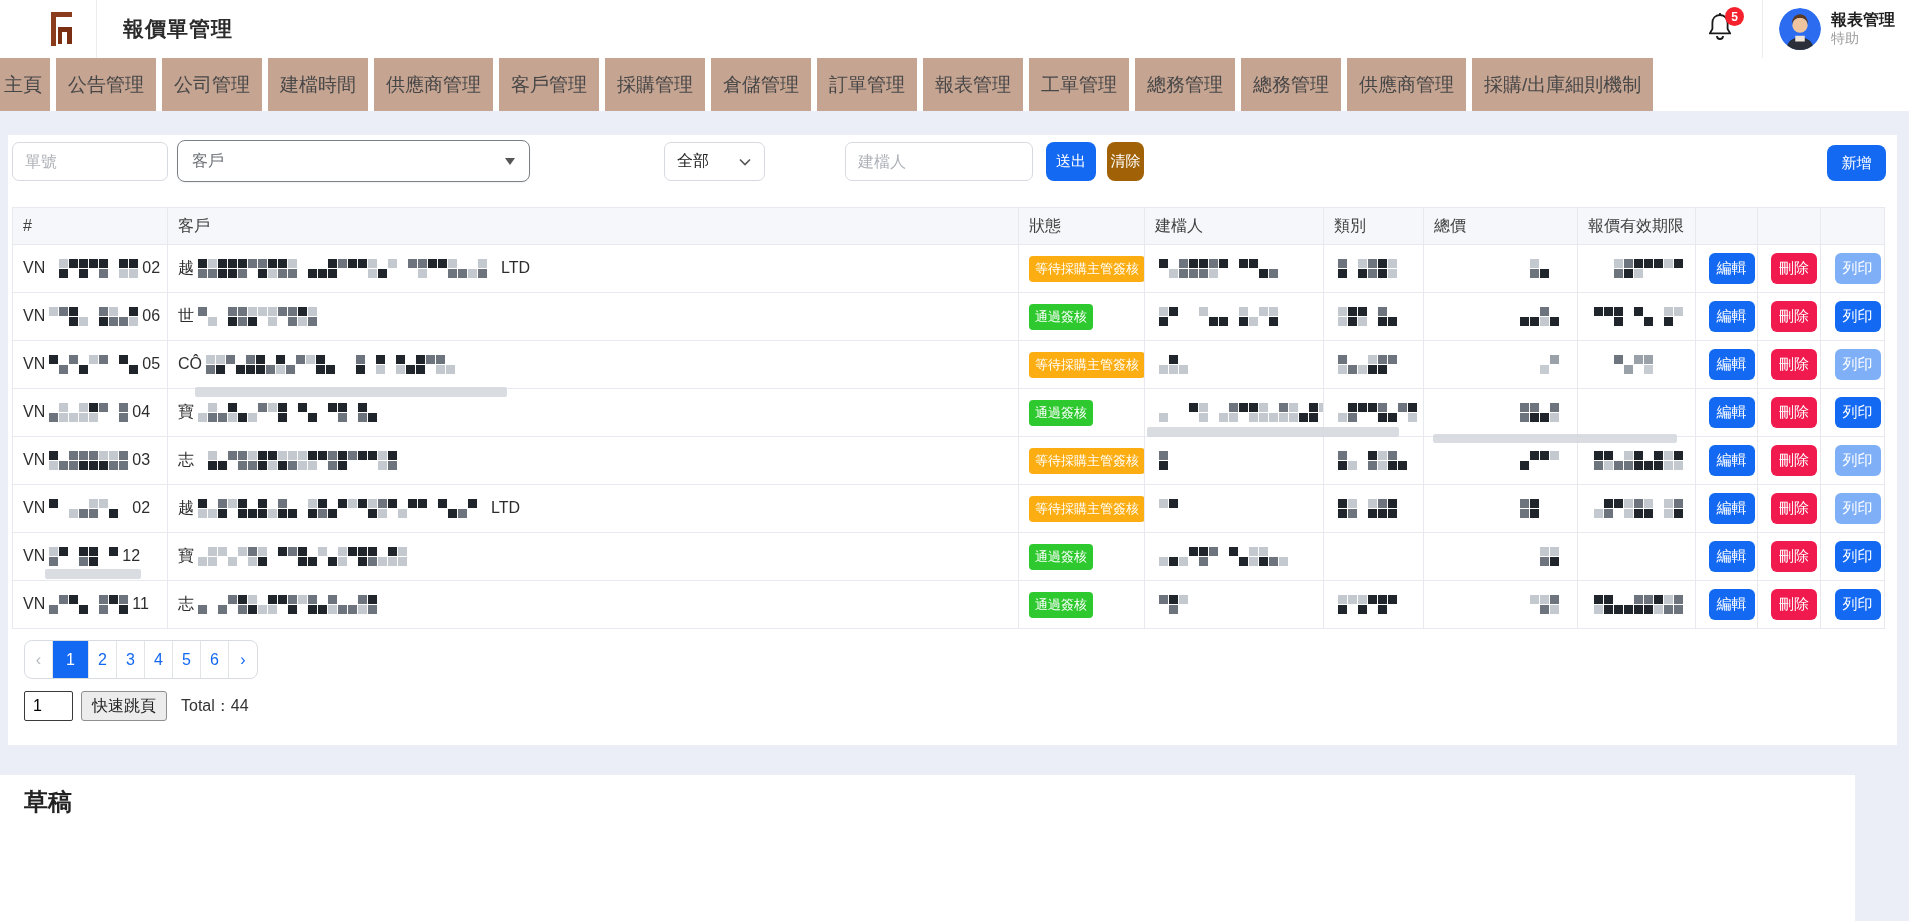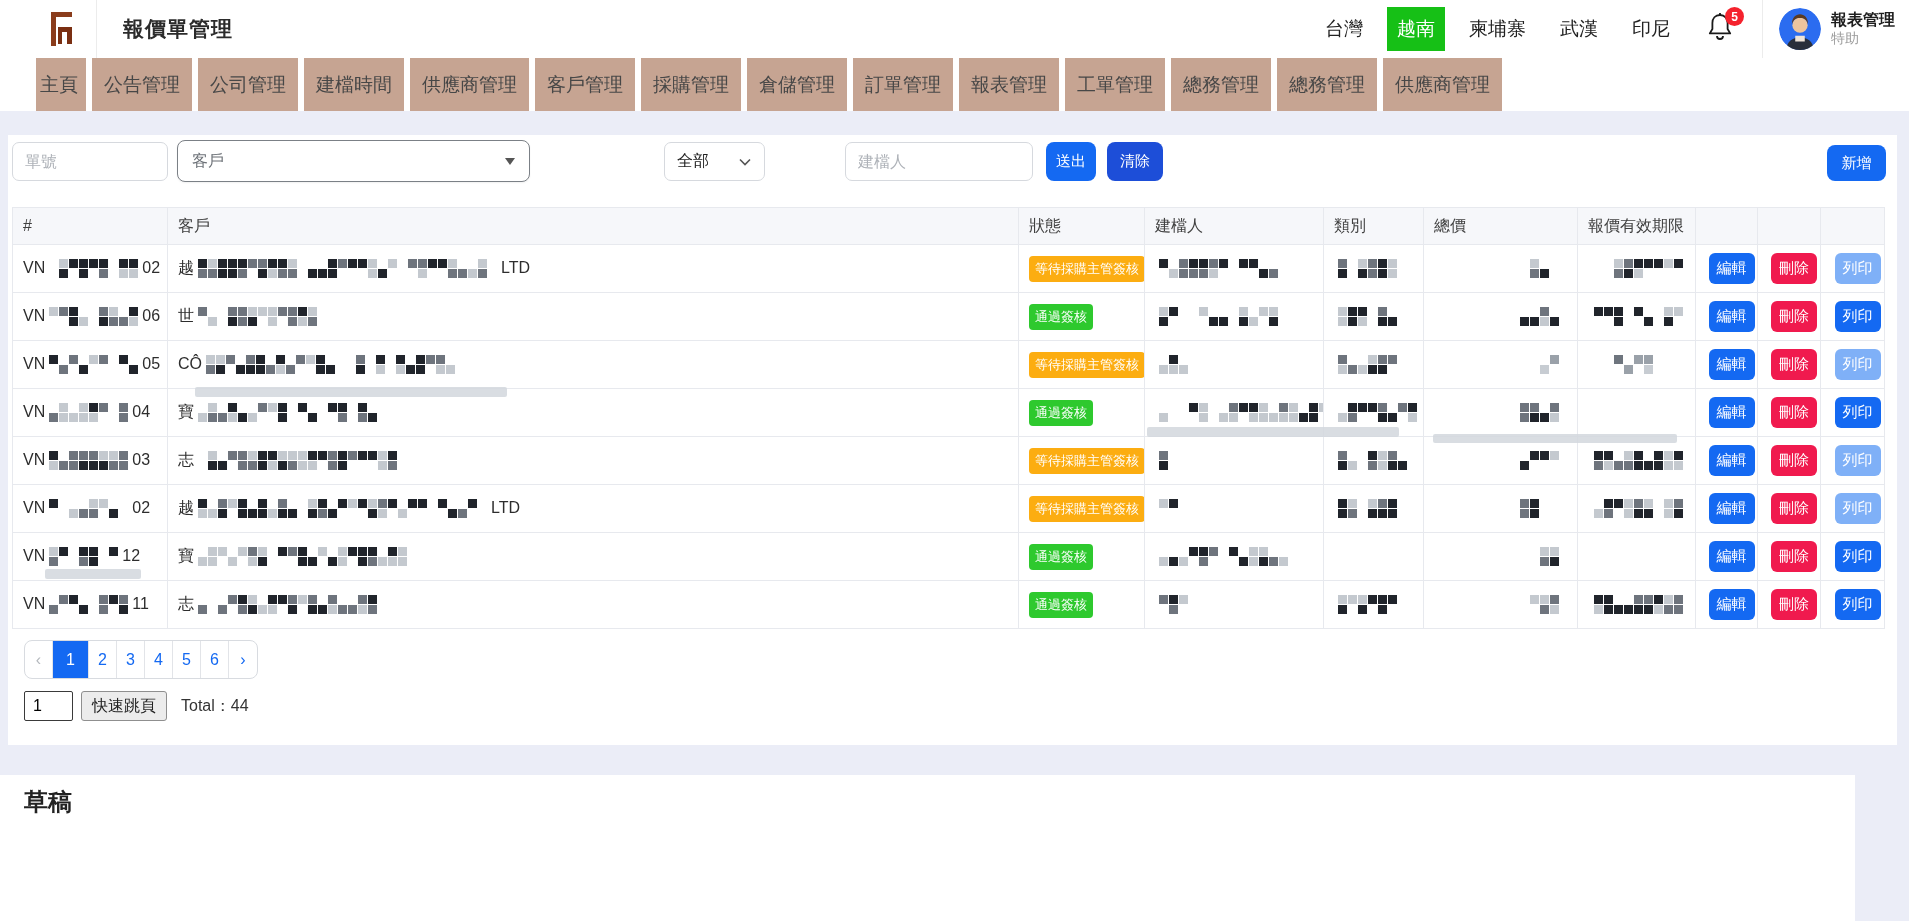--- a/index.html
+++ b/index.html
@@ -27,35 +27,35 @@
   .bell-badge{ position:absolute; top:-4px; right:-4px; min-width:19px; height:19px; border-radius:10px; background:#f5222d; color:#fff; font-size:12px; font-weight:700; display:flex; align-items:center; justify-content:center; padding:0 4px; }
   .hdr-divider2{ width:1px; height:58px; background:#ececec; margin-left:22px; }
   .user-block{ display:flex; align-items:center; margin-left:16px; margin-right:14px; }
   .avatar{ width:42px; height:42px; border-radius:50%; overflow:hidden; flex:0 0 auto; }
   .user-meta{ margin-left:10px; line-height:1.25; }
   .user-name{ font-size:16px; font-weight:700; color:#1f1f1f; }
   .user-role{ font-size:14px; color:#9b9b9b; }
   
   .main-nav{ position:absolute; top:58px; left:0; width:1909px; height:53px; background:#fff; display:flex; gap:6px; overflow:hidden; }
   .nav-item{ background:var(--nav-bg); color:#474747; font-size:19px; display:flex; align-items:center; padding:0 12px; white-space:nowrap; cursor:pointer; }
-  .nav-item:first-child{ padding:0 8px 0 4px;margin-left:36px; }
+  .nav-item:first-child{ padding:0 8px 0 4px; }
   
   .quotes-card{ position:absolute; top:135px; left:8px; width:1889px; height:610px; background:#fff; }
   .filter-input{ position:absolute; top:7px; height:39px; border:1px solid #d6d9de; border-radius:7px; font-size:16px; padding:0 12px; color:#333; background:#fff; outline:none; }
   .filter-input::placeholder{ color:#aeb2b8; }
   .f-order{ left:4px; width:156px; }
   .combo{ position:absolute; left:169px; top:5px; width:353px; height:42px; border:1.5px solid #7b8086; border-radius:8px; background:#fff; display:flex; align-items:center; padding:0 14px; cursor:pointer; box-shadow:0 1px 2px rgba(0,0,0,.06); }
   .combo-text{ font-size:16px; color:#6d7278; }
   .combo-caret{ margin-left:auto; width:0; height:0; border-left:5px solid transparent; border-right:5px solid transparent; border-top:7px solid #555; }
   .select{ position:absolute; left:656px; top:7px; width:101px; height:39px; border:1px solid #d6d9de; border-radius:7px; background:#fff; display:flex; align-items:center; padding:0 12px; cursor:pointer; }
   .select-text{ font-size:16px; color:#222; }
   .f-creator{ left:837px; width:188px; }
   .btn{ border:none; border-radius:8px; color:#fff; font-size:15px; cursor:pointer; font-family:inherit; }
   .btn-submit{ position:absolute; left:1038px; top:7px; width:50px; height:39px; background:var(--primary); }
-  .btn-clear{ position:absolute; left:1099px; top:7px; width:56px; height:39px; background:#1d4ed8; }
+  .btn-clear{ position:absolute; left:1099px; top:7px; width:37px; height:39px; background:#a16207; }
   .btn-add{ position:absolute; left:1819px; top:10px; width:59px; height:36px; background:var(--primary); }
   
   table.quotes{ position:absolute; left:4px; top:72px; width:1872px; border-collapse:collapse; table-layout:fixed; }
   table.quotes th, table.quotes td{ border:1px solid #e7e9ee; font-weight:400; }
   table.quotes th{ background:#f6f7fa; height:37px; text-align:left; padding-left:10px; font-size:16px; color:#404040; }
   table.quotes td{ height:48px; font-size:16px; color:#2d2d2d; padding-left:10px; overflow:hidden; white-space:nowrap; }
   td.cell-price{ text-align:right; padding-right:14px; padding-left:0; }
   td.cell-action{ padding:0; text-align:center; }
   .badge{ display:inline-block; font-size:13px; color:#fff; border-radius:4px; padding:4px 6px; white-space:nowrap; }
   .badge.waiting{ background:var(--warning); }
@@ -92,27 +92,20 @@
   <div class="logo-wrap">
     <svg viewBox="0 0 30 38" width="30" height="38">
       <rect x="3" y="2" width="5" height="34" fill="#8a3c1c"></rect>
       <rect x="3" y="2" width="21" height="5" fill="#8a3c1c"></rect>
       <path d="M10 17 h14 v17 h-5 v-12 h-5 v12 h-4 z" fill="#7a2f12"></path>
     </svg>
   </div>
   <div class="hdr-divider"></div>
   <div class="page-title">報價單管理</div>
   <div class="hdr-right">
-    <div class="region-tabs">
-        <div class="region-tab">台灣</div>
-        <div class="region-tab active">越南</div>
-        <div class="region-tab">柬埔寨</div>
-        <div class="region-tab">武漢</div>
-        <div class="region-tab">印尼</div>
-      </div>
     <div class="bell-wrap">
       <svg viewBox="0 0 28 30" width="28" height="30">
         <path d="M14 4 c-4.8 0 -7.6 3.4 -7.6 8 v6 l-2.6 4.4 h20.4 L21.6 18 v-6 c0 -4.6 -2.8 -8 -7.6 -8 z" fill="none" stroke="#1a1a1a" stroke-width="1.8" stroke-linejoin="round"></path>
         <path d="M11 25 a3 3 0 0 0 6 0" fill="none" stroke="#1a1a1a" stroke-width="1.8"></path>
         <path d="M14 4 v-2" stroke="#1a1a1a" stroke-width="1.8"></path>
       </svg>
       <div class="bell-badge">5</div>
     </div>
     <div class="hdr-divider2"></div>
     <div class="user-block">
@@ -141,20 +134,21 @@
     <div class="nav-item">供應商管理</div>
     <div class="nav-item">客戶管理</div>
     <div class="nav-item">採購管理</div>
     <div class="nav-item">倉儲管理</div>
     <div class="nav-item">訂單管理</div>
     <div class="nav-item">報表管理</div>
     <div class="nav-item">工單管理</div>
     <div class="nav-item">總務管理</div>
     <div class="nav-item">總務管理</div>
     <div class="nav-item">供應商管理</div>
+    <div class="nav-item">採購/出庫細則機制</div>
   </div>
 
 <div class="quotes-card">
   <input class="filter-input f-order" placeholder="單號" style="">
   <div class="combo">
     <span class="combo-text">客戶</span>
     <span class="combo-caret"></span>
   </div>
   <div class="select">
     <span class="select-text">全部</span>

